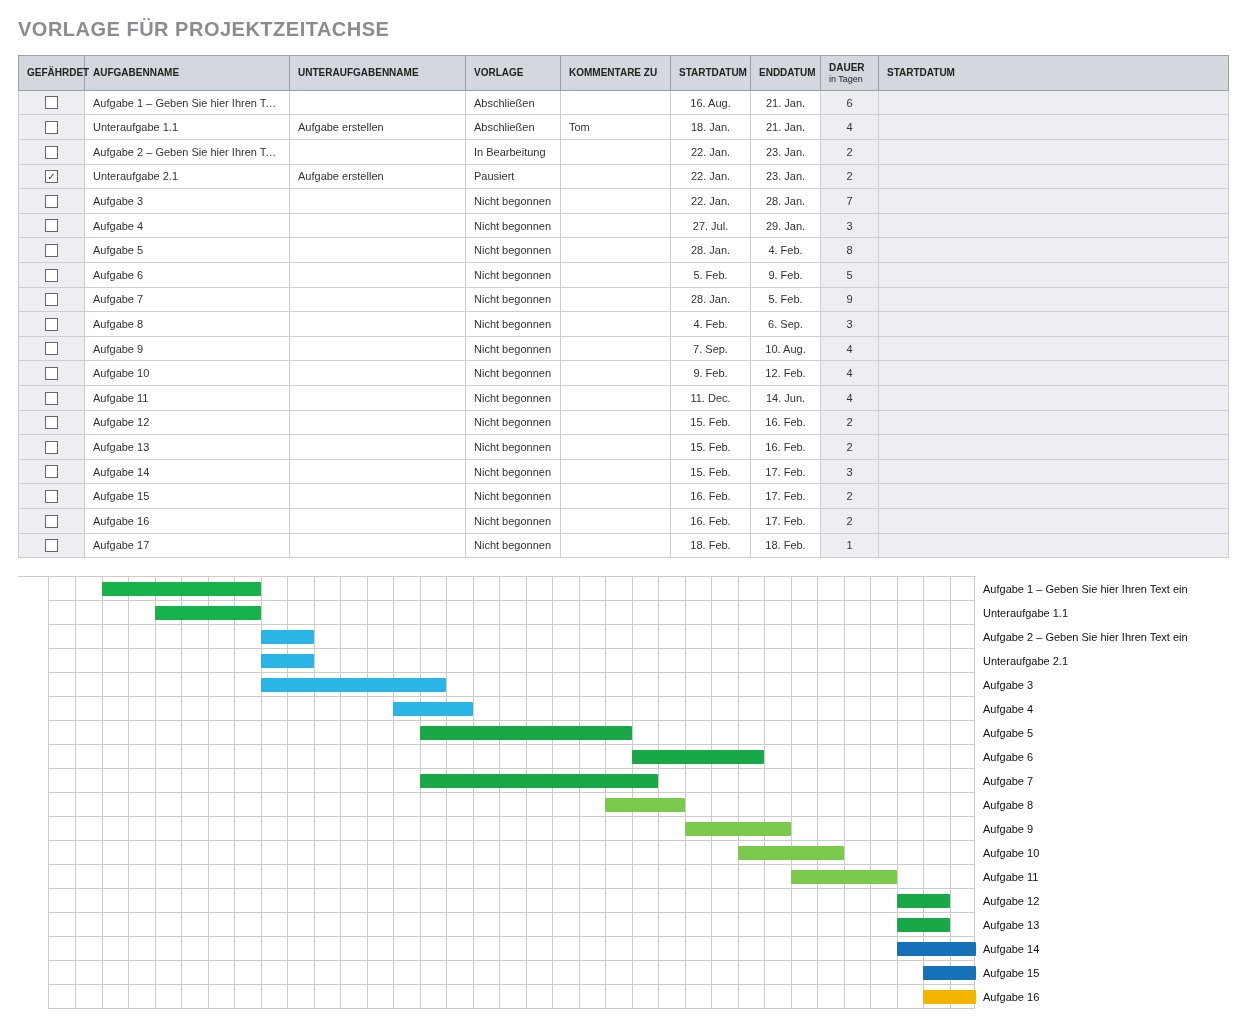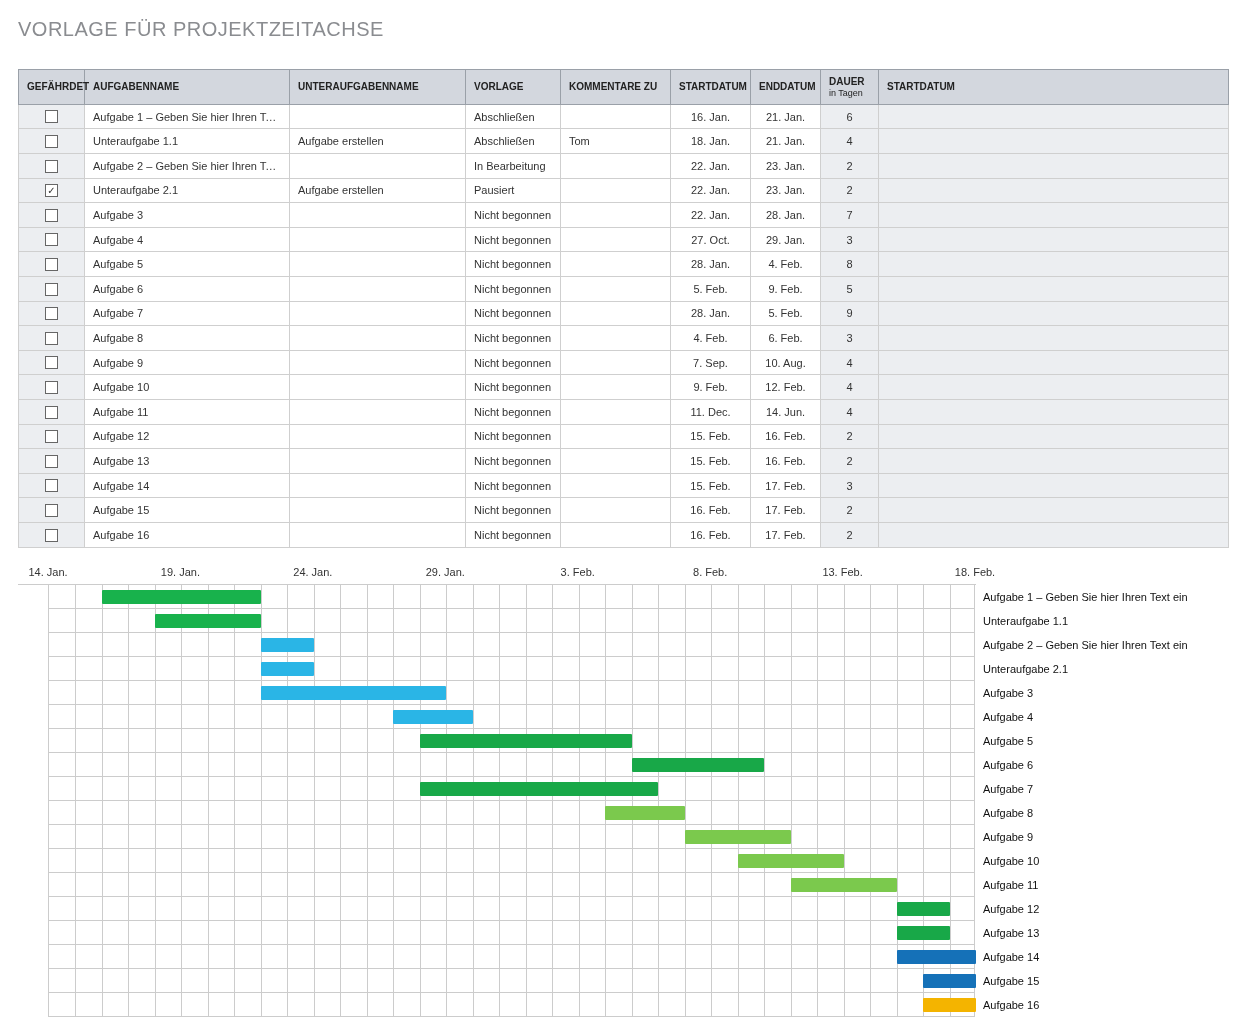--- a/index.html
+++ b/index.html
@@ -5,24 +5,24 @@
   * { box-sizing: border-box; margin: 0; padding: 0; }
   body {
     font-family: Arial, Helvetica, sans-serif;
     background: #fff;
     padding: 18px;
     color: #333;
     font-size: 12px;
   }
   h1.title {
     font-size: 20px;
-    font-weight: normal;
+    font-weight: bold;
     color: #8a8c90;
     letter-spacing: 0.5px;
-    margin-bottom: 28px;
+    margin-bottom: 14px;
   }
   table.grid {
     width: 100%;
     border-collapse: collapse;
     table-layout: fixed;
   }
   table.grid th {
     background: #d3d7de;
     border: 1px solid #9aa0a8;
     font-size: 10px;
@@ -165,21 +165,21 @@
       <th>STARTDATUM</th>
     </tr>
   </thead>
   <tbody id="tbody">
       <tr>
         <td class="col-check"><span class="checkbox"></span></td>
         <td class="col-task">Aufgabe 1 – Geben Sie hier Ihren Text ein</td>
         <td class="col-sub"></td>
         <td class="col-status">Abschließen</td>
         <td class="col-assigned"></td>
-        <td class="col-start">16. Jan.</td>
+        <td class="col-start">16. Aug.</td>
         <td class="col-end">21. Jan.</td>
         <td class="col-duration">6</td>
         <td class="col-comments"></td>
       </tr>
       <tr>
         <td class="col-check"><span class="checkbox"></span></td>
         <td class="col-task">Unteraufgabe 1.1</td>
         <td class="col-sub">Aufgabe erstellen</td>
         <td class="col-status">Abschließen</td>
         <td class="col-assigned">Tom</td>
@@ -220,21 +220,21 @@
         <td class="col-end">28. Jan.</td>
         <td class="col-duration">7</td>
         <td class="col-comments"></td>
       </tr>
       <tr>
         <td class="col-check"><span class="checkbox"></span></td>
         <td class="col-task">Aufgabe 4</td>
         <td class="col-sub"></td>
         <td class="col-status">Nicht begonnen</td>
         <td class="col-assigned"></td>
-        <td class="col-start">27. Oct.</td>
+        <td class="col-start">27. Jul.</td>
         <td class="col-end">29. Jan.</td>
         <td class="col-duration">3</td>
         <td class="col-comments"></td>
       </tr>
       <tr>
         <td class="col-check"><span class="checkbox"></span></td>
         <td class="col-task">Aufgabe 5</td>
         <td class="col-sub"></td>
         <td class="col-status">Nicht begonnen</td>
         <td class="col-assigned"></td>
@@ -265,21 +265,21 @@
         <td class="col-duration">9</td>
         <td class="col-comments"></td>
       </tr>
       <tr>
         <td class="col-check"><span class="checkbox"></span></td>
         <td class="col-task">Aufgabe 8</td>
         <td class="col-sub"></td>
         <td class="col-status">Nicht begonnen</td>
         <td class="col-assigned"></td>
         <td class="col-start">4. Feb.</td>
-        <td class="col-end">6. Feb.</td>
+        <td class="col-end">6. Sep.</td>
         <td class="col-duration">3</td>
         <td class="col-comments"></td>
       </tr>
       <tr>
         <td class="col-check"><span class="checkbox"></span></td>
         <td class="col-task">Aufgabe 9</td>
         <td class="col-sub"></td>
         <td class="col-status">Nicht begonnen</td>
         <td class="col-assigned"></td>
         <td class="col-start">7. Sep.</td>
@@ -355,36 +355,37 @@
       </tr>
       <tr>
         <td class="col-check"><span class="checkbox"></span></td>
         <td class="col-task">Aufgabe 16</td>
         <td class="col-sub"></td>
         <td class="col-status">Nicht begonnen</td>
         <td class="col-assigned"></td>
         <td class="col-start">16. Feb.</td>
         <td class="col-end">17. Feb.</td>
         <td class="col-duration">2</td>
+        <td class="col-comments"></td>
+      </tr>
+      <tr>
+        <td class="col-check"><span class="checkbox"></span></td>
+        <td class="col-task">Aufgabe 17</td>
+        <td class="col-sub"></td>
+        <td class="col-status">Nicht begonnen</td>
+        <td class="col-assigned"></td>
+        <td class="col-start">18. Feb.</td>
+        <td class="col-end">18. Feb.</td>
+        <td class="col-duration">1</td>
         <td class="col-comments"></td>
       </tr>
     </tbody>
 </table>
 
 <div class="gantt">
-  <div class="gantt-dates" id="gantt-dates">
-      <span style="left: 0px;">14. Jan.</span>
-      <span style="left: 132.429px;">19. Jan.</span>
-      <span style="left: 264.857px;">24. Jan.</span>
-      <span style="left: 397.286px;">29. Jan.</span>
-      <span style="left: 529.714px;">3. Feb.</span>
-      <span style="left: 662.143px;">8. Feb.</span>
-      <span style="left: 794.571px;">13. Feb.</span>
-      <span style="left: 927px;">18. Feb.</span>
-    </div>
   <div class="gantt-body" id="gantt-body">
       <div class="gantt-row">
         <div class="gantt-plot">
           <div class="gantt-grid-line" style="left: 26.4857px;"></div>
           <div class="gantt-grid-line" style="left: 52.9714px;"></div>
           <div class="gantt-grid-line" style="left: 79.4571px;"></div>
           <div class="gantt-grid-line" style="left: 105.943px;"></div>
           <div class="gantt-grid-line" style="left: 132.429px;"></div>
           <div class="gantt-grid-line" style="left: 158.914px;"></div>
           <div class="gantt-grid-line" style="left: 185.4px;"></div>

